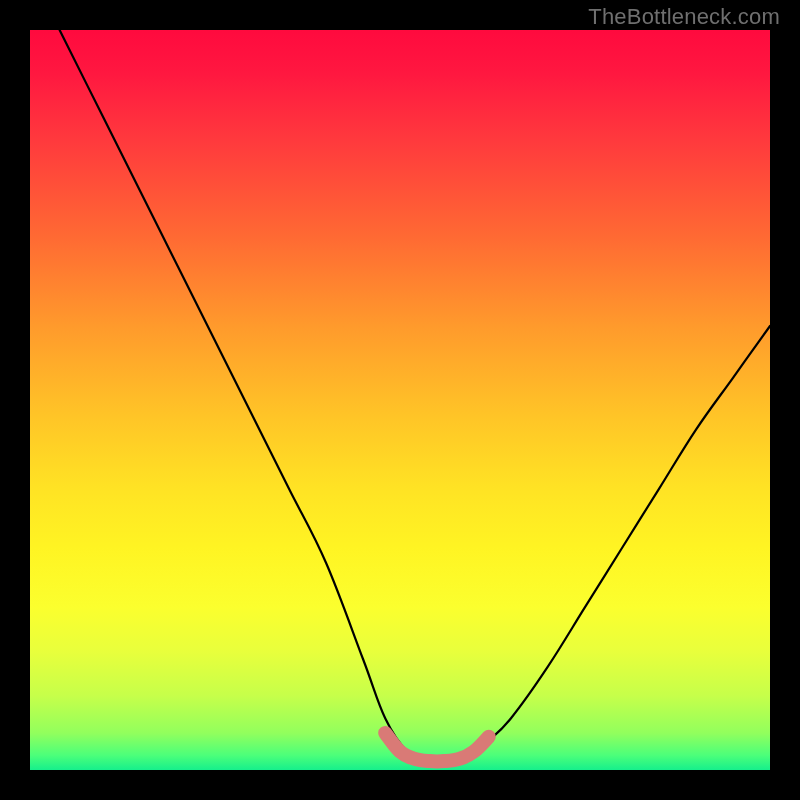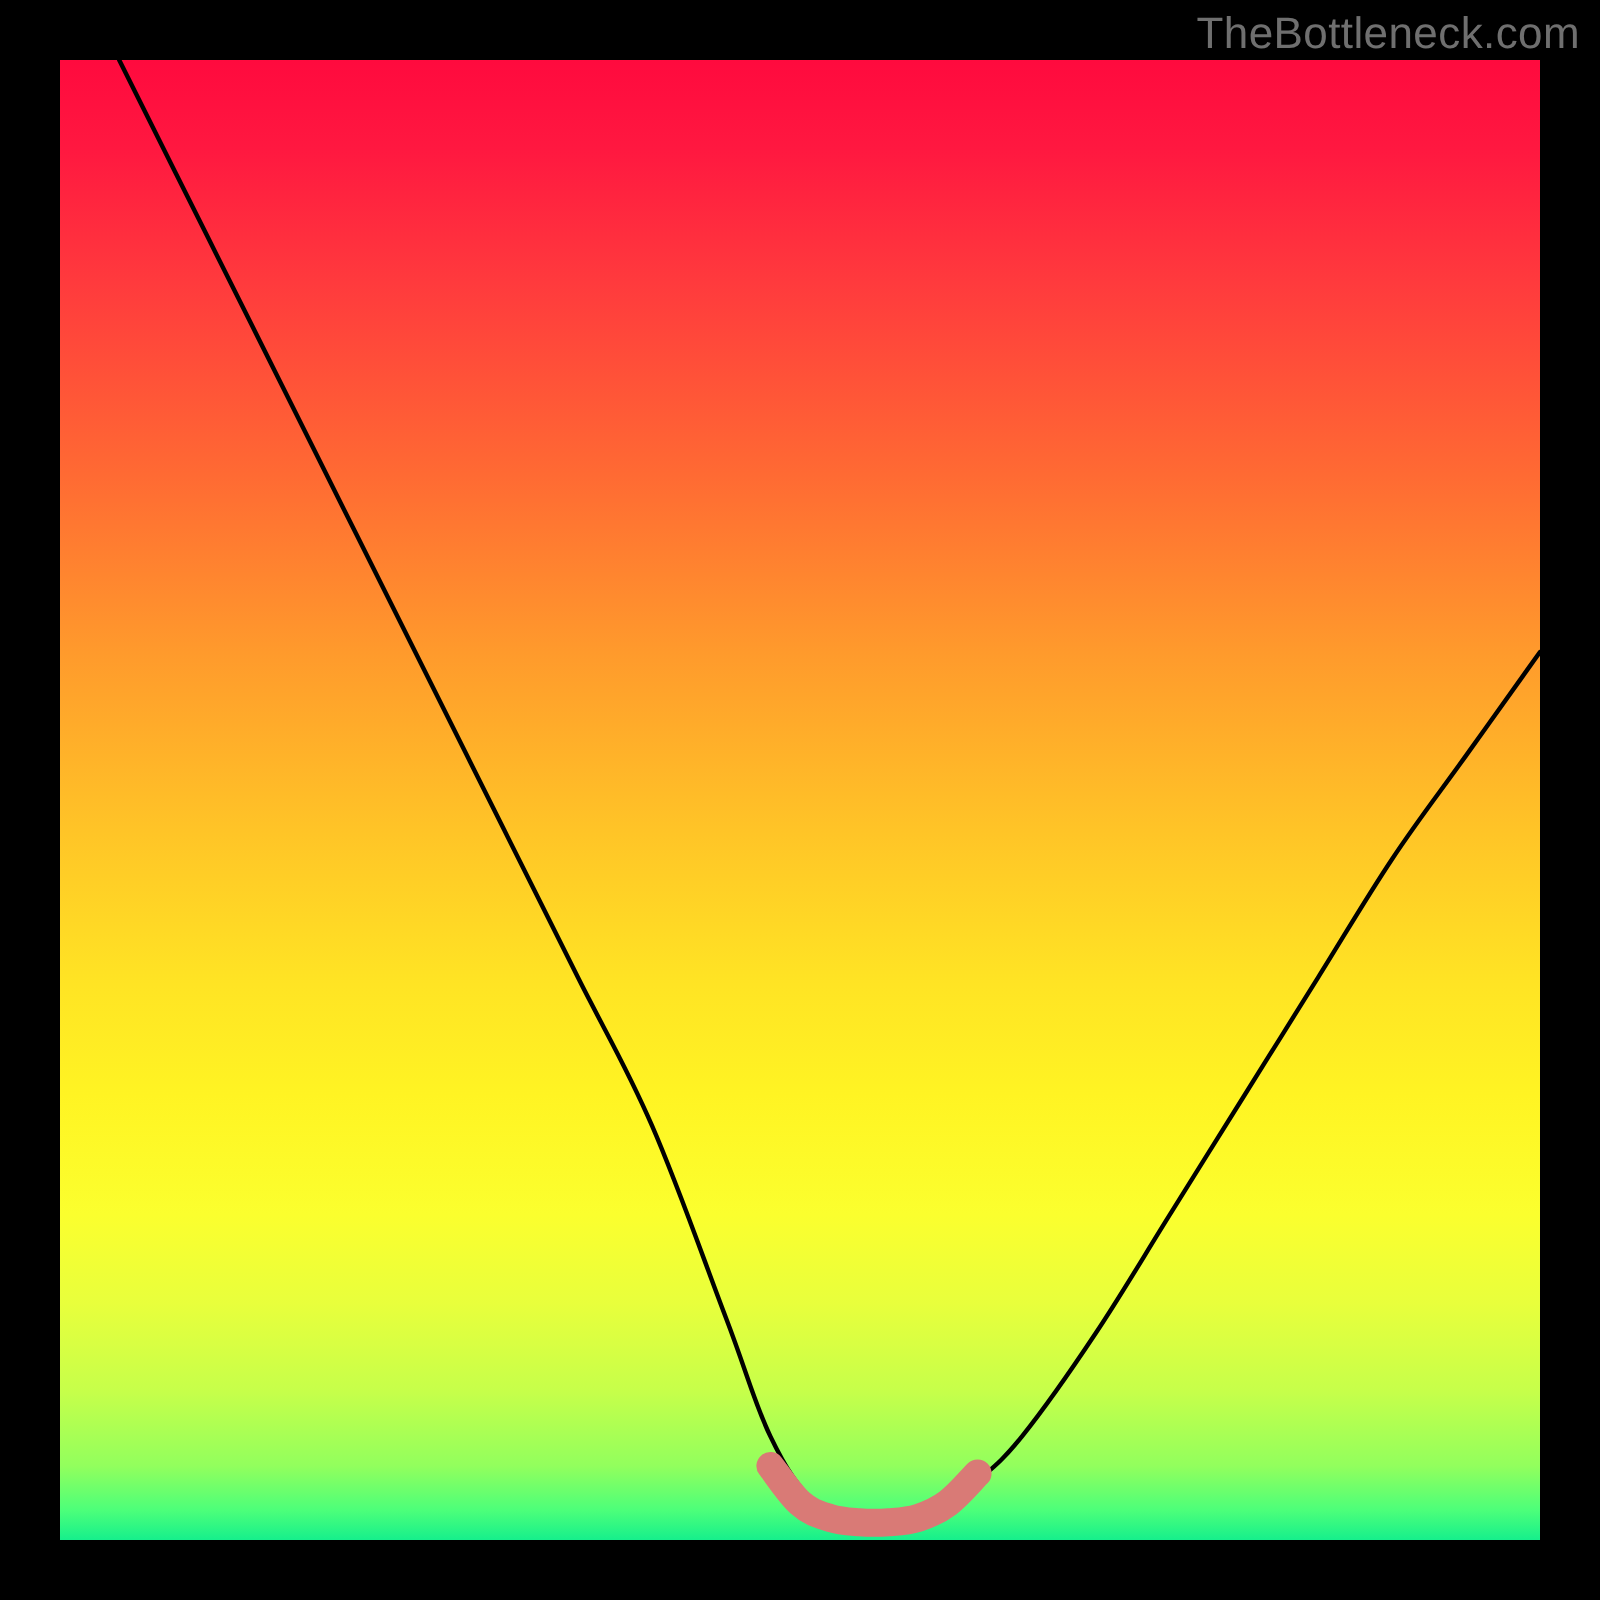--- a/index.html
+++ b/index.html
@@ -15,21 +15,21 @@
     position: absolute;
     left: 0;
     top: 0;
     width: 800px;
     height: 800px;
     background: #000;
   }
   .watermark {
     position: absolute;
     top: 4px;
-    right: 10px;
+    right: 20px;
     color: #6f6f6f;
     font-size: 22px;
     font-weight: 500;
     letter-spacing: 0.2px;
     z-index: 10;
   }
   .plot {
     position: absolute;
     left: 30px;
     top: 30px;

